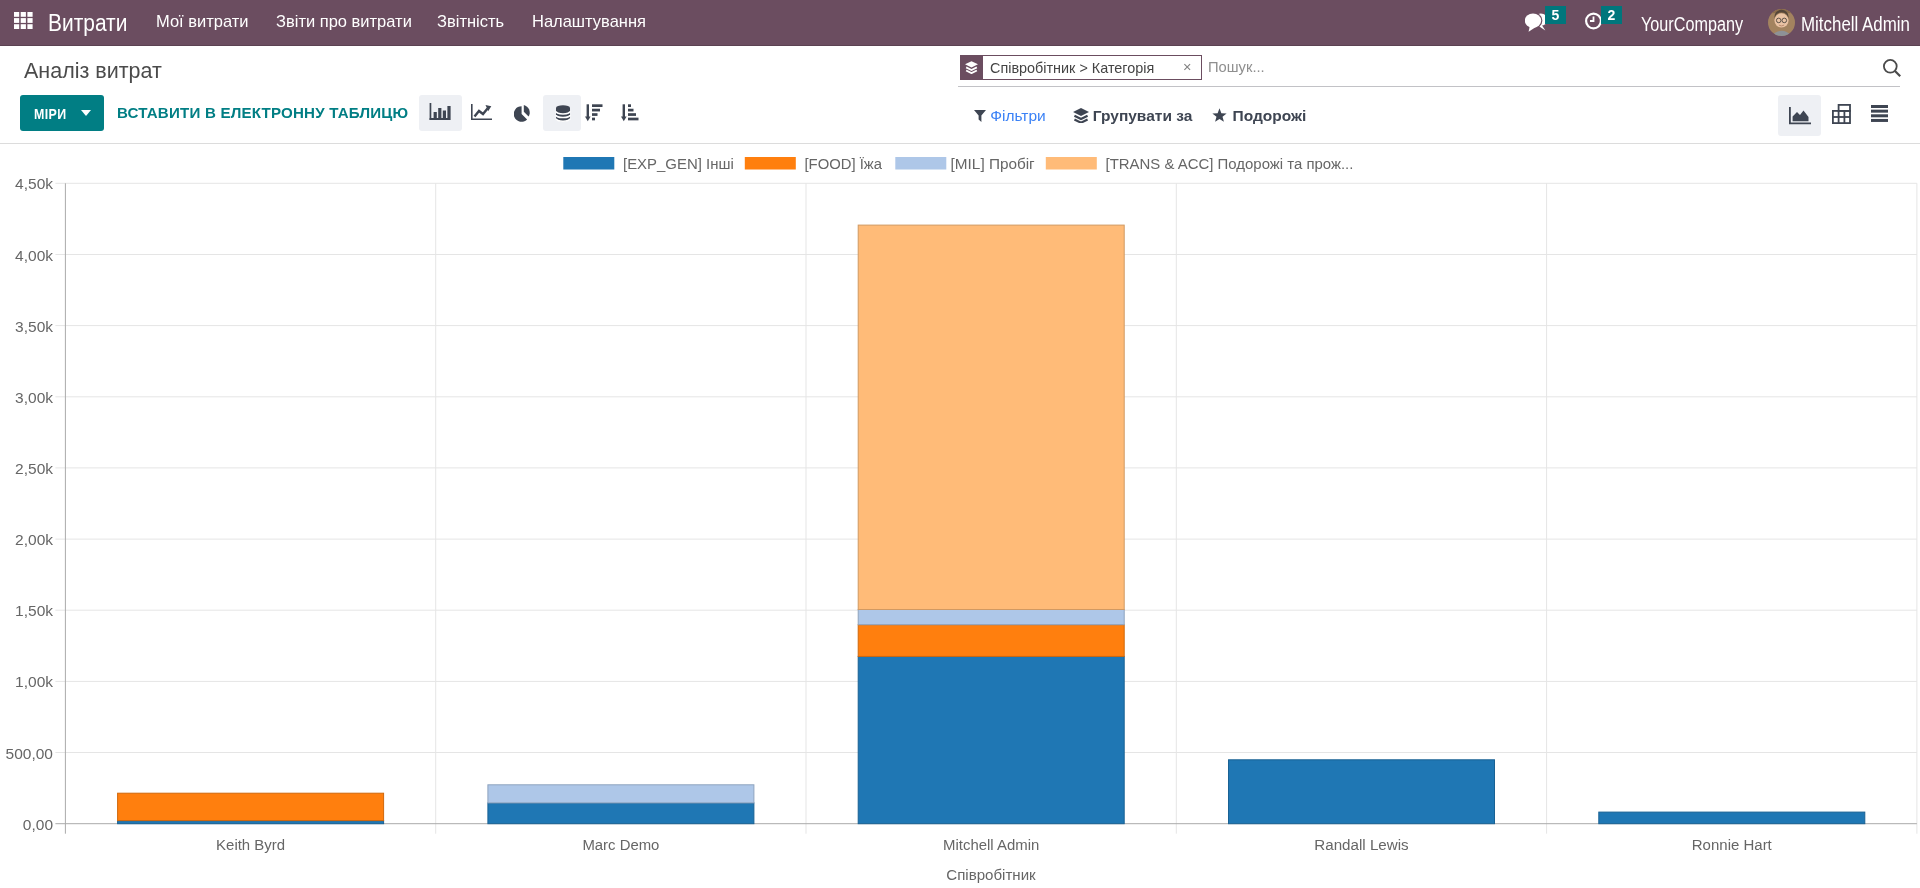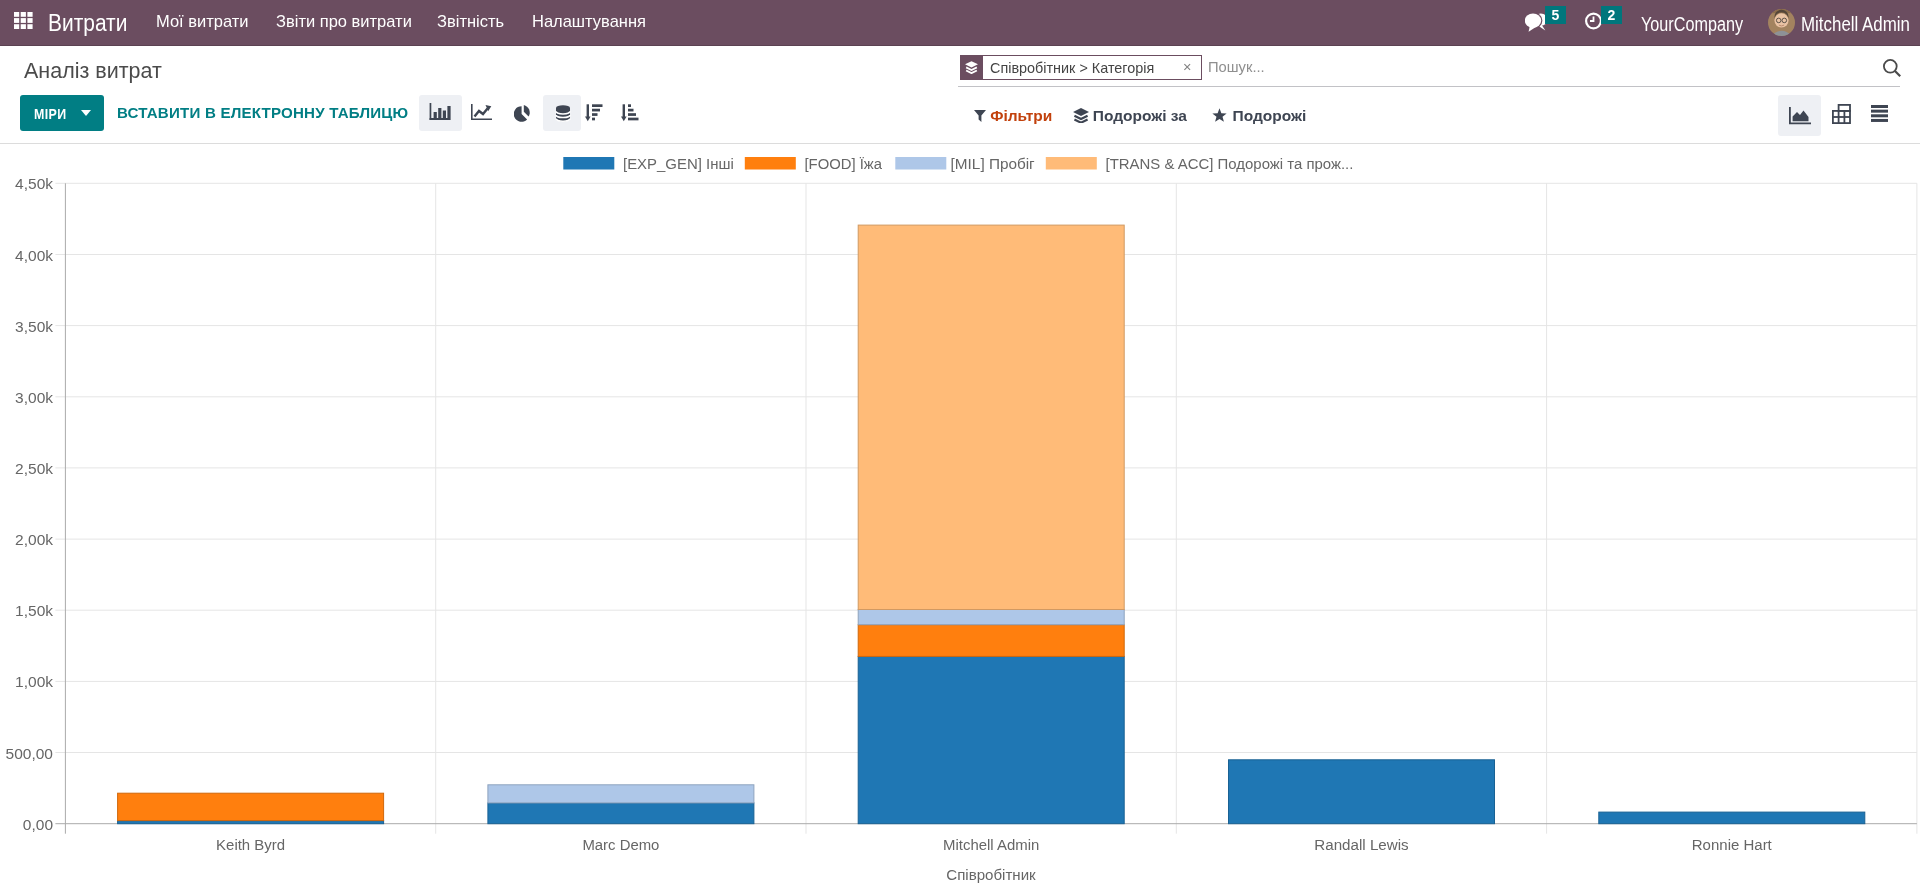--- a/index.html
+++ b/index.html
@@ -108,27 +108,27 @@
 <div style="position:absolute;left:1183px;top:59.5px;font-size:14.5px;color:#808080;font-weight:normal;line-height:1.05;white-space:nowrap;transform:scaleX(1.0);transform-origin:0 0">×</div>
 <div style="position:absolute;left:1208px;top:59.4px;font-size:15.5px;color:#8f8f8f;font-weight:normal;line-height:1.05;white-space:nowrap;transform:scaleX(0.95);transform-origin:0 0">Пошук...</div>
 <svg style="position:absolute;left:1882px;top:58px" width="21" height="21" viewBox="0 0 21 21">
     <circle cx="8.3" cy="8.3" r="6.4" stroke="#4a4a4a" stroke-width="1.8" fill="none"></circle>
     <line x1="13" y1="13" x2="18.2" y2="18.2" stroke="#4a4a4a" stroke-width="2.2"></line>
   </svg>
 <div style="position:absolute;left:958px;top:86px;width:942px;height:1px;background:#c2c2c6"></div>
 <svg style="position:absolute;left:974px;top:110.3px" width="12" height="12" viewBox="0 0 12 12">
     <path d="M0 0 h12 l-4.6 5.4 v6.6 l-2.8 -2.4 v-4.2 z" fill="#3e4552"></path>
   </svg>
-<div style="position:absolute;left:990.2px;top:108.2px;font-size:15.5px;color:#c2410c;font-weight:bold;line-height:1.05;white-space:nowrap;transform:scaleX(1.0);transform-origin:0 0">Фільтри</div>
+<div style="position:absolute;left:990.2px;top:108.2px;font-size:15.5px;color:#3b82f6;font-weight:normal;line-height:1.05;white-space:nowrap;transform:scaleX(1.0);transform-origin:0 0">Фільтри</div>
 <svg style="position:absolute;left:1072.9px;top:107.5px" width="16" height="15" viewBox="0 0 17 16">
     <path d="M8.5 0 L17 4.2 8.5 8.4 0 4.2 z" fill="#3e4552"></path>
     <path d="M1.5 8.2 L8.5 11.7 15.5 8.2" stroke="#3e4552" stroke-width="2.4" fill="none"></path>
     <path d="M1.5 12.2 L8.5 15.7 15.5 12.2" stroke="#3e4552" stroke-width="2.4" fill="none"></path>
   </svg>
-<div style="position:absolute;left:1092.8px;top:108.2px;font-size:15.5px;color:#3e4552;font-weight:bold;line-height:1.05;white-space:nowrap;transform:scaleX(1.0);transform-origin:0 0">Подорожі за</div>
+<div style="position:absolute;left:1092.8px;top:108.2px;font-size:15.5px;color:#3e4552;font-weight:bold;line-height:1.05;white-space:nowrap;transform:scaleX(1.0);transform-origin:0 0">Групувати за</div>
 <svg style="position:absolute;left:1211.7px;top:107.5px" width="15" height="15" viewBox="0 0 17 17">
     <polygon points="8.50,0.30 10.62,5.89 16.58,6.17 11.92,9.91 13.50,15.68 8.50,12.40 3.50,15.68 5.08,9.91 0.42,6.17 6.38,5.89" fill="#3e4552"></polygon>
   </svg>
 <div style="position:absolute;left:1232.6px;top:108.2px;font-size:15.5px;color:#3e4552;font-weight:bold;line-height:1.05;white-space:nowrap;transform:scaleX(1.0);transform-origin:0 0">Подорожі</div>
 <div style="position:absolute;left:1778px;top:95px;width:43px;height:41px;background:#eef0f4;border-radius:3px"></div>
 <svg style="position:absolute;left:1789px;top:106.5px" width="22" height="18" viewBox="0 0 22 18">
     <path d="M1.8 0 V15.4 H22 V17.2 H0 V0 z" fill="#3e4552"></path>
     <path d="M3.6 14.2 V9.5 L8 5 L11 8 L14.5 3.5 L19.5 10 V14.2 z" fill="#3e4552"></path>
   </svg>
 <svg style="position:absolute;left:1831.5px;top:103.5px" width="19" height="20" viewBox="0 0 19 20">

